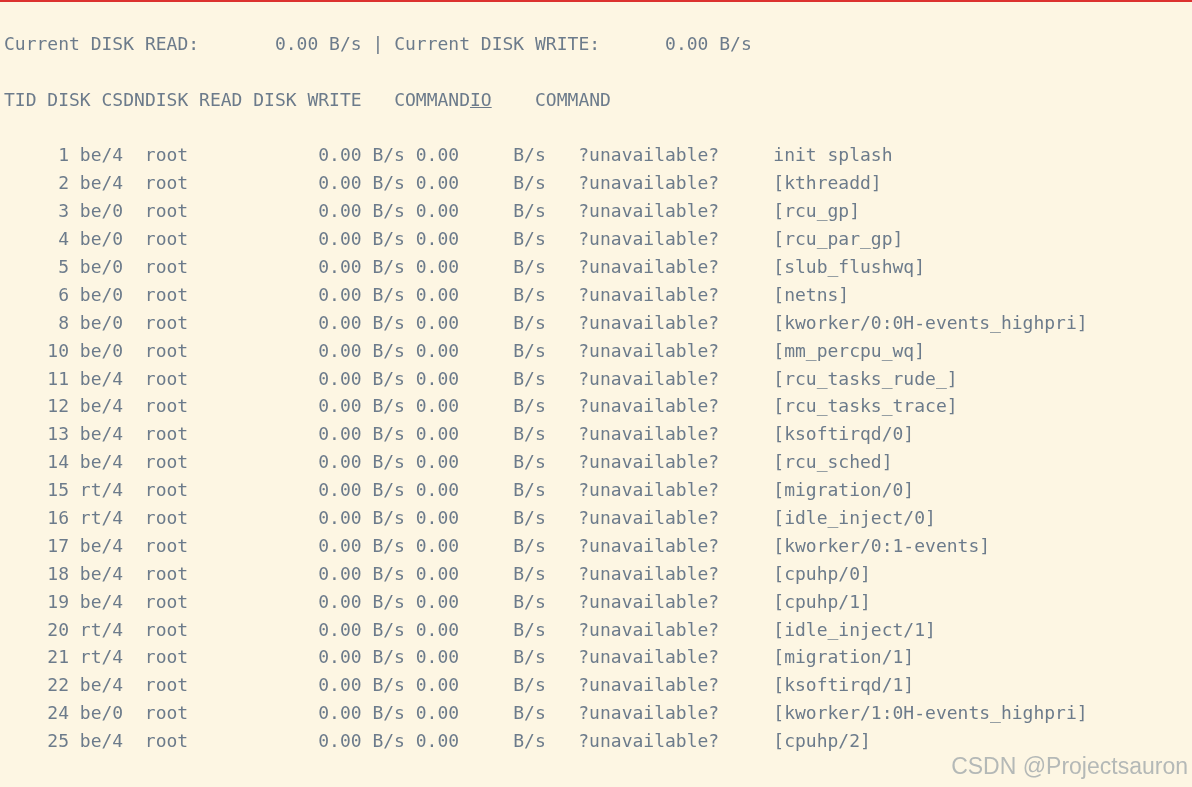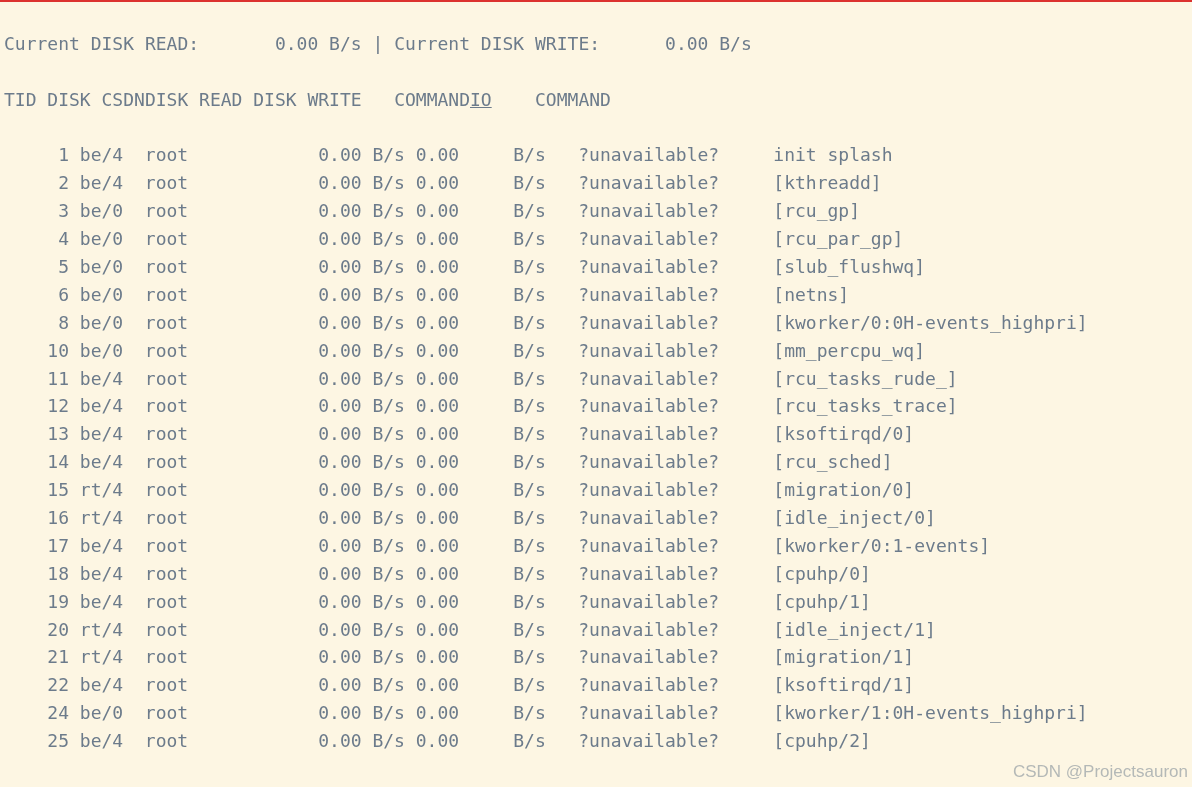--- a/index.html
+++ b/index.html
@@ -44,21 +44,21 @@
   .c-io    {width: 2ch; text-decoration: underline;}
   .c-cmd   {padding-left:2ch;}
   .hdr .c-tid{text-align:right;}
   .hdr .c-read{text-align:left;margin-top:44px;}
   .hdr{font-weight:normal;}
   .watermark{
     position:absolute;
     right:4px;
     bottom:2px;
     color:rgba(108,123,139,0.5);
-    font-size:17px;
+    font-size:23px;
     font-family:sans-serif;
   }
 </style>
 </head>
 <body>
 <div class="red-line"></div>
 <div class="term">
 <div class="summary-row"><span>Current DISK READ:       </span><span>0.00 B/s</span><span> | </span><span>Current DISK WRITE:      </span><span>0.00 B/s</span></div>
 <div class="hdr"><span class="c-tid">TID</span><span class="c-prio">DISK</span><span class="c-user">CSDN</span><span class="c-read">DISK READ</span><span class="c-read-u"></span><span class="c-write">DISK WRITE</span><span class="c-write-u"></span><span class="c-swap">COMMAND</span><span class="c-io">IO</span><span class="c-cmd">  COMMAND</span></div>
 <div id="rows"><div class="data-row"><span class="c-tid">1</span><span class="c-prio">be/4</span><span class="c-user">root</span><span class="c-read">0.00</span><span class="c-read-u">B/s</span><span class="c-write">0.00</span><span class="c-write-u">B/s</span><span class="c-swap">?unavailable?</span><span class="c-io"></span><span class="c-cmd">init splash</span></div><div class="data-row"><span class="c-tid">2</span><span class="c-prio">be/4</span><span class="c-user">root</span><span class="c-read">0.00</span><span class="c-read-u">B/s</span><span class="c-write">0.00</span><span class="c-write-u">B/s</span><span class="c-swap">?unavailable?</span><span class="c-io"></span><span class="c-cmd">[kthreadd]</span></div><div class="data-row"><span class="c-tid">3</span><span class="c-prio">be/0</span><span class="c-user">root</span><span class="c-read">0.00</span><span class="c-read-u">B/s</span><span class="c-write">0.00</span><span class="c-write-u">B/s</span><span class="c-swap">?unavailable?</span><span class="c-io"></span><span class="c-cmd">[rcu_gp]</span></div><div class="data-row"><span class="c-tid">4</span><span class="c-prio">be/0</span><span class="c-user">root</span><span class="c-read">0.00</span><span class="c-read-u">B/s</span><span class="c-write">0.00</span><span class="c-write-u">B/s</span><span class="c-swap">?unavailable?</span><span class="c-io"></span><span class="c-cmd">[rcu_par_gp]</span></div><div class="data-row"><span class="c-tid">5</span><span class="c-prio">be/0</span><span class="c-user">root</span><span class="c-read">0.00</span><span class="c-read-u">B/s</span><span class="c-write">0.00</span><span class="c-write-u">B/s</span><span class="c-swap">?unavailable?</span><span class="c-io"></span><span class="c-cmd">[slub_flushwq]</span></div><div class="data-row"><span class="c-tid">6</span><span class="c-prio">be/0</span><span class="c-user">root</span><span class="c-read">0.00</span><span class="c-read-u">B/s</span><span class="c-write">0.00</span><span class="c-write-u">B/s</span><span class="c-swap">?unavailable?</span><span class="c-io"></span><span class="c-cmd">[netns]</span></div><div class="data-row"><span class="c-tid">8</span><span class="c-prio">be/0</span><span class="c-user">root</span><span class="c-read">0.00</span><span class="c-read-u">B/s</span><span class="c-write">0.00</span><span class="c-write-u">B/s</span><span class="c-swap">?unavailable?</span><span class="c-io"></span><span class="c-cmd">[kworker/0:0H-events_highpri]</span></div><div class="data-row"><span class="c-tid">10</span><span class="c-prio">be/0</span><span class="c-user">root</span><span class="c-read">0.00</span><span class="c-read-u">B/s</span><span class="c-write">0.00</span><span class="c-write-u">B/s</span><span class="c-swap">?unavailable?</span><span class="c-io"></span><span class="c-cmd">[mm_percpu_wq]</span></div><div class="data-row"><span class="c-tid">11</span><span class="c-prio">be/4</span><span class="c-user">root</span><span class="c-read">0.00</span><span class="c-read-u">B/s</span><span class="c-write">0.00</span><span class="c-write-u">B/s</span><span class="c-swap">?unavailable?</span><span class="c-io"></span><span class="c-cmd">[rcu_tasks_rude_]</span></div><div class="data-row"><span class="c-tid">12</span><span class="c-prio">be/4</span><span class="c-user">root</span><span class="c-read">0.00</span><span class="c-read-u">B/s</span><span class="c-write">0.00</span><span class="c-write-u">B/s</span><span class="c-swap">?unavailable?</span><span class="c-io"></span><span class="c-cmd">[rcu_tasks_trace]</span></div><div class="data-row"><span class="c-tid">13</span><span class="c-prio">be/4</span><span class="c-user">root</span><span class="c-read">0.00</span><span class="c-read-u">B/s</span><span class="c-write">0.00</span><span class="c-write-u">B/s</span><span class="c-swap">?unavailable?</span><span class="c-io"></span><span class="c-cmd">[ksoftirqd/0]</span></div><div class="data-row"><span class="c-tid">14</span><span class="c-prio">be/4</span><span class="c-user">root</span><span class="c-read">0.00</span><span class="c-read-u">B/s</span><span class="c-write">0.00</span><span class="c-write-u">B/s</span><span class="c-swap">?unavailable?</span><span class="c-io"></span><span class="c-cmd">[rcu_sched]</span></div><div class="data-row"><span class="c-tid">15</span><span class="c-prio">rt/4</span><span class="c-user">root</span><span class="c-read">0.00</span><span class="c-read-u">B/s</span><span class="c-write">0.00</span><span class="c-write-u">B/s</span><span class="c-swap">?unavailable?</span><span class="c-io"></span><span class="c-cmd">[migration/0]</span></div><div class="data-row"><span class="c-tid">16</span><span class="c-prio">rt/4</span><span class="c-user">root</span><span class="c-read">0.00</span><span class="c-read-u">B/s</span><span class="c-write">0.00</span><span class="c-write-u">B/s</span><span class="c-swap">?unavailable?</span><span class="c-io"></span><span class="c-cmd">[idle_inject/0]</span></div><div class="data-row"><span class="c-tid">17</span><span class="c-prio">be/4</span><span class="c-user">root</span><span class="c-read">0.00</span><span class="c-read-u">B/s</span><span class="c-write">0.00</span><span class="c-write-u">B/s</span><span class="c-swap">?unavailable?</span><span class="c-io"></span><span class="c-cmd">[kworker/0:1-events]</span></div><div class="data-row"><span class="c-tid">18</span><span class="c-prio">be/4</span><span class="c-user">root</span><span class="c-read">0.00</span><span class="c-read-u">B/s</span><span class="c-write">0.00</span><span class="c-write-u">B/s</span><span class="c-swap">?unavailable?</span><span class="c-io"></span><span class="c-cmd">[cpuhp/0]</span></div><div class="data-row"><span class="c-tid">19</span><span class="c-prio">be/4</span><span class="c-user">root</span><span class="c-read">0.00</span><span class="c-read-u">B/s</span><span class="c-write">0.00</span><span class="c-write-u">B/s</span><span class="c-swap">?unavailable?</span><span class="c-io"></span><span class="c-cmd">[cpuhp/1]</span></div><div class="data-row"><span class="c-tid">20</span><span class="c-prio">rt/4</span><span class="c-user">root</span><span class="c-read">0.00</span><span class="c-read-u">B/s</span><span class="c-write">0.00</span><span class="c-write-u">B/s</span><span class="c-swap">?unavailable?</span><span class="c-io"></span><span class="c-cmd">[idle_inject/1]</span></div><div class="data-row"><span class="c-tid">21</span><span class="c-prio">rt/4</span><span class="c-user">root</span><span class="c-read">0.00</span><span class="c-read-u">B/s</span><span class="c-write">0.00</span><span class="c-write-u">B/s</span><span class="c-swap">?unavailable?</span><span class="c-io"></span><span class="c-cmd">[migration/1]</span></div><div class="data-row"><span class="c-tid">22</span><span class="c-prio">be/4</span><span class="c-user">root</span><span class="c-read">0.00</span><span class="c-read-u">B/s</span><span class="c-write">0.00</span><span class="c-write-u">B/s</span><span class="c-swap">?unavailable?</span><span class="c-io"></span><span class="c-cmd">[ksoftirqd/1]</span></div><div class="data-row"><span class="c-tid">24</span><span class="c-prio">be/0</span><span class="c-user">root</span><span class="c-read">0.00</span><span class="c-read-u">B/s</span><span class="c-write">0.00</span><span class="c-write-u">B/s</span><span class="c-swap">?unavailable?</span><span class="c-io"></span><span class="c-cmd">[kworker/1:0H-events_highpri]</span></div><div class="data-row"><span class="c-tid">25</span><span class="c-prio">be/4</span><span class="c-user">root</span><span class="c-read">0.00</span><span class="c-read-u">B/s</span><span class="c-write">0.00</span><span class="c-write-u">B/s</span><span class="c-swap">?unavailable?</span><span class="c-io"></span><span class="c-cmd">[cpuhp/2]</span></div></div>

